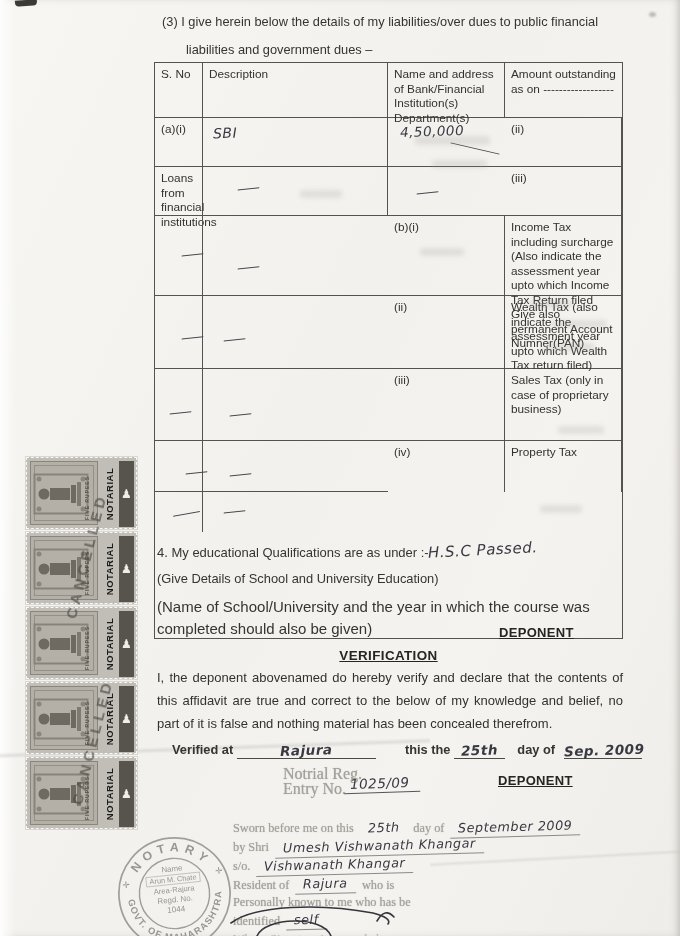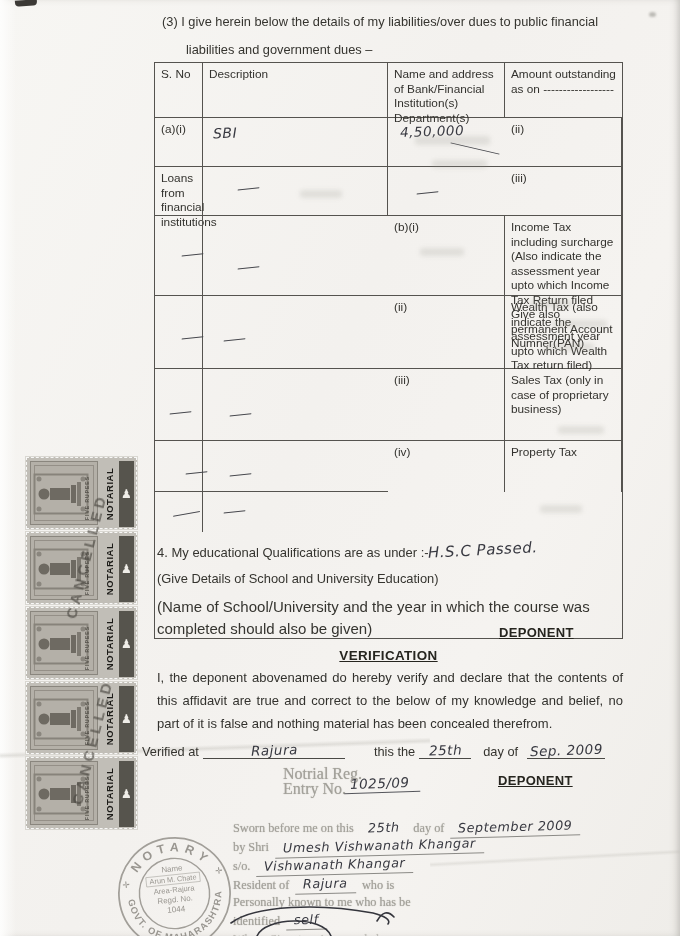--- a/index.html
+++ b/index.html
@@ -43,22 +43,22 @@
   .note2{position:absolute;left:157px;top:596px;width:470px;font-size:15px;line-height:22px;}
   .deponent{font-weight:bold;font-size:13px;text-decoration:underline;color:#26251f;letter-spacing:.3px;}
   .dep1{position:absolute;left:499px;top:625px;}
   .dep2{position:absolute;left:498px;top:773px;}
   .verif-title{position:absolute;left:154px;top:648px;width:469px;text-align:center;
       font-weight:bold;font-size:13.4px;text-decoration:underline;letter-spacing:.4px;color:#26251f;}
   .verif-body{position:absolute;left:157px;top:666px;width:466px;font-size:13px;
       line-height:23px;text-align:justify;color:#33322e;}
 
   
-  .verified-row{position:absolute;left:142px;top:742px;width:470px;font-size:12.8px;
-      display:flex;align-items:flex-end;white-space:nowrap;}
+  .verified-row{position:absolute;left:172px;top:742px;width:470px;font-size:12.8px;
+      display:flex;align-items:flex-start;white-space:nowrap;font-weight:bold;}
   .blank{border-bottom:1.2px solid #4a4945;text-align:center;}
   .blank .hw{font-size:13.5px;margin-bottom:-2px;}
   .b-place{width:142px;margin-left:4px;margin-right:29px;}
   .b-day{width:52px;margin-left:4px;margin-right:12px;}
   .b-date{width:78px;margin-left:9px;}
 
   
   .stampink{font-family:"Liberation Serif",serif;color:#a3a19a;text-shadow:0 0 1px rgba(163,161,154,.8);}
   .nreg{position:absolute;left:283px;top:766px;font-size:16px;line-height:15px;}
   .nreg-val{position:absolute;left:344px;top:775px;font-size:13.5px;border-bottom:1.2px solid #54555b;

